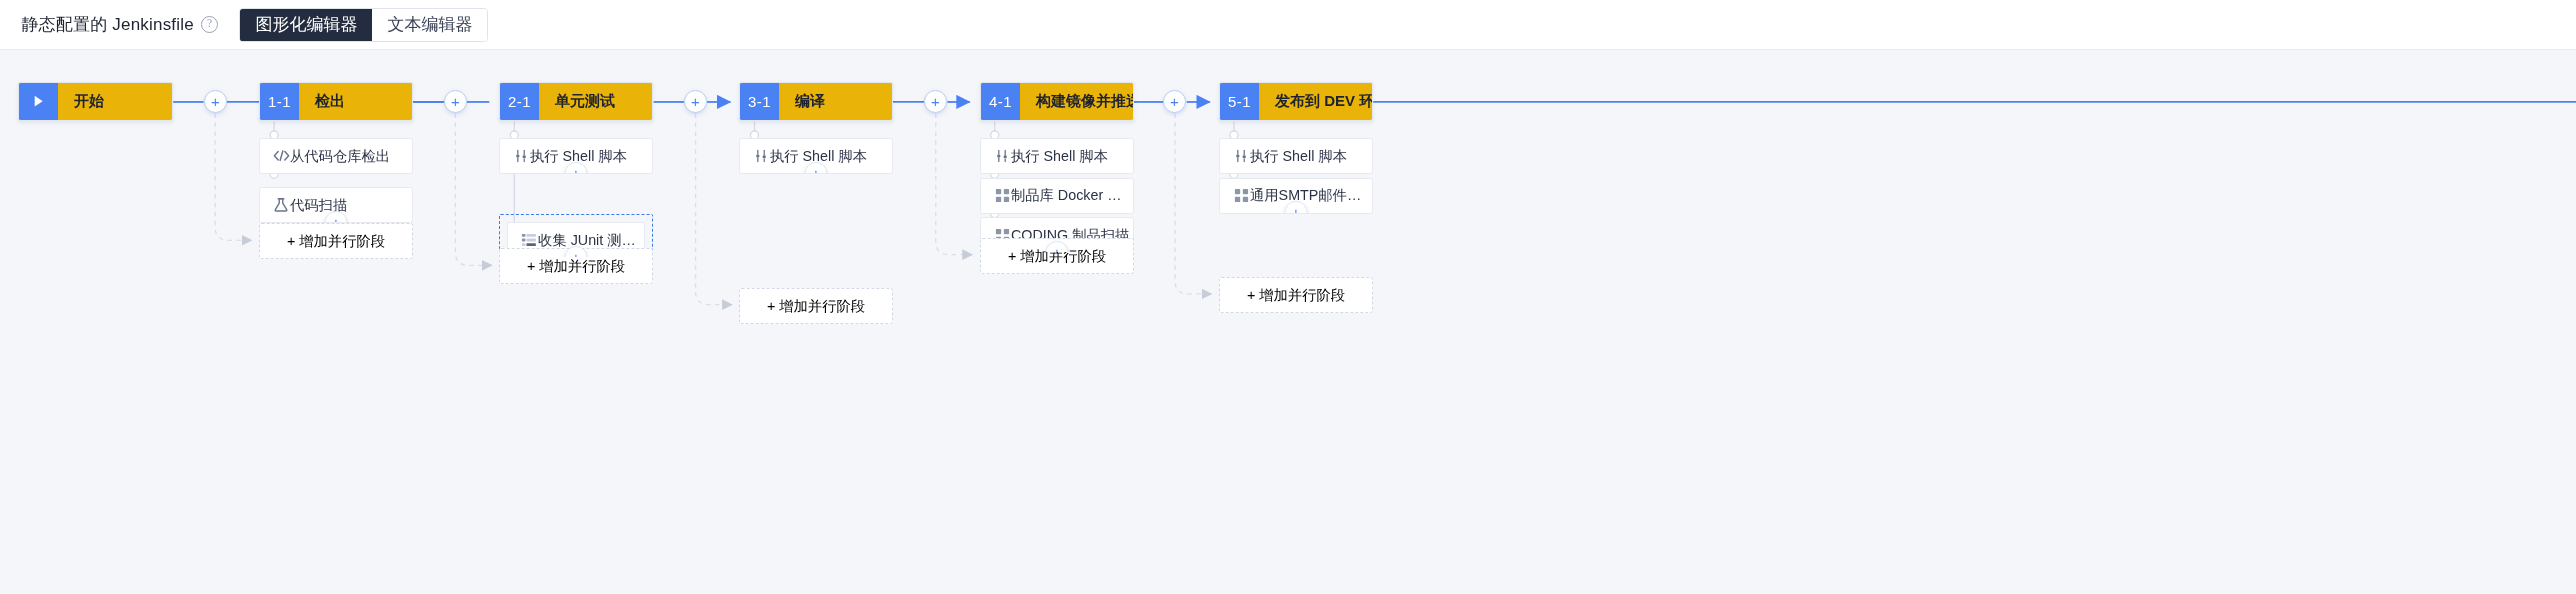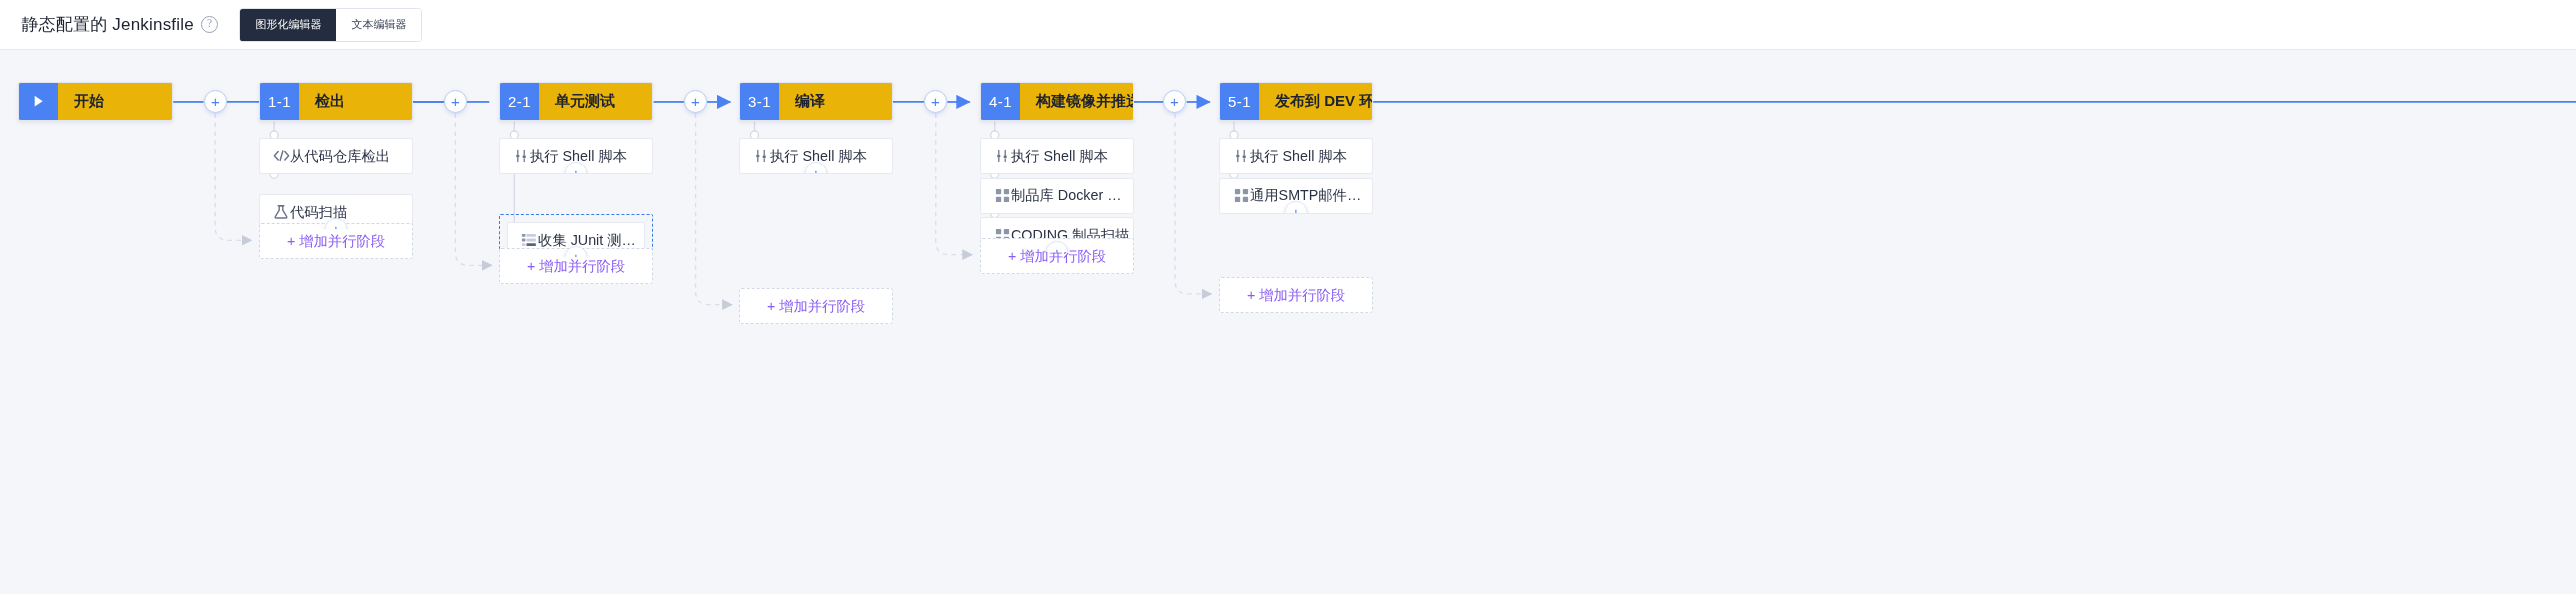--- a/index.html
+++ b/index.html
@@ -31,21 +31,21 @@
     font-family: "Liberation Serif", serif;
   }
   .seg-group {
     margin-left: 21.4px; display: flex;
     border: 0.9px solid #dfe3ec; border-radius: 3.6px; overflow: hidden;
     background: #fff;
   }
   .seg-btn {
     height: 32px; padding: 0 15px;
     display: flex; align-items: center; justify-content: center;
-    font-size: 11px; color: #3a4256; cursor: pointer;
+    font-size: 17px; color: #3a4256; cursor: pointer;
     background: #fff; white-space: nowrap;
   }
   .seg-btn.active { background: #242d3f; color: #ffffff; }
 
   .topbar-right {
     margin-left: auto; display: flex; align-items: center;
     padding-right: 0px; height: 50px;
   }
   .env-btn {
     display: flex; align-items: center; gap: 8px;
@@ -134,21 +134,21 @@
   }
   .sel-wrap .step { margin-top: 0; }
 
   
   .add-par {
     position: absolute;
     height: 36px;
     border: 0.9px dashed #d3d9e4; border-radius: 2.7px;
     background: #ffffff;
     display: flex; align-items: center; justify-content: center;
-    font-size: 14.3px; color: #8b5cf6; cursor: pointer;
+    font-size: 14.3px; color: #000000; cursor: pointer;
     white-space: nowrap;
   }
 
   
   .plus-conn {
     position: absolute;
     width: 23px; height: 23px; border-radius: 50%;
     background: #ffffff; border: 0.9px solid #b9cdf5;
     box-shadow: 0 1.8px 4.5px rgba(70,100,180,.16);
     display: flex; align-items: center; justify-content: center;
@@ -267,21 +267,21 @@
           <g fill="none" stroke="#6b7589" stroke-width="1.8" stroke-linecap="round" stroke-linejoin="round">
             <polyline points="6,3 1.5,8 6,13"></polyline>
               <polyline points="14,3 18.5,8 14,13"></polyline>
             <line x1="11.6" y1="2.4" x2="8.4" y2="13.6"></line>
           </g>
         </svg>
       </span>
       <span class="lbl">从代码仓库检出</span>
     </div>
 
-    <div class="step" style="margin-top:20px;">
+    <div class="step" style="margin-top:13px;">
       <span class="ico">
         <svg width="16" height="16" viewBox="0 0 18 18">
           <g fill="none" stroke="#6b7589" stroke-width="1.6" stroke-linejoin="round">
             <path d="M7,2 L7,7 L2.6,14.2 A1,1 0 0 0 3.5,15.8 L14.5,15.8 A1,1 0 0 0 15.4,14.2 L11,7 L11,2 Z"></path>
             <line x1="5.8" y1="2" x2="12.2" y2="2" stroke-linecap="round"></line>
           </g>
         </svg>
       </span>
       <span class="lbl">代码扫描</span>
       <span class="plus-sm">+</span>

